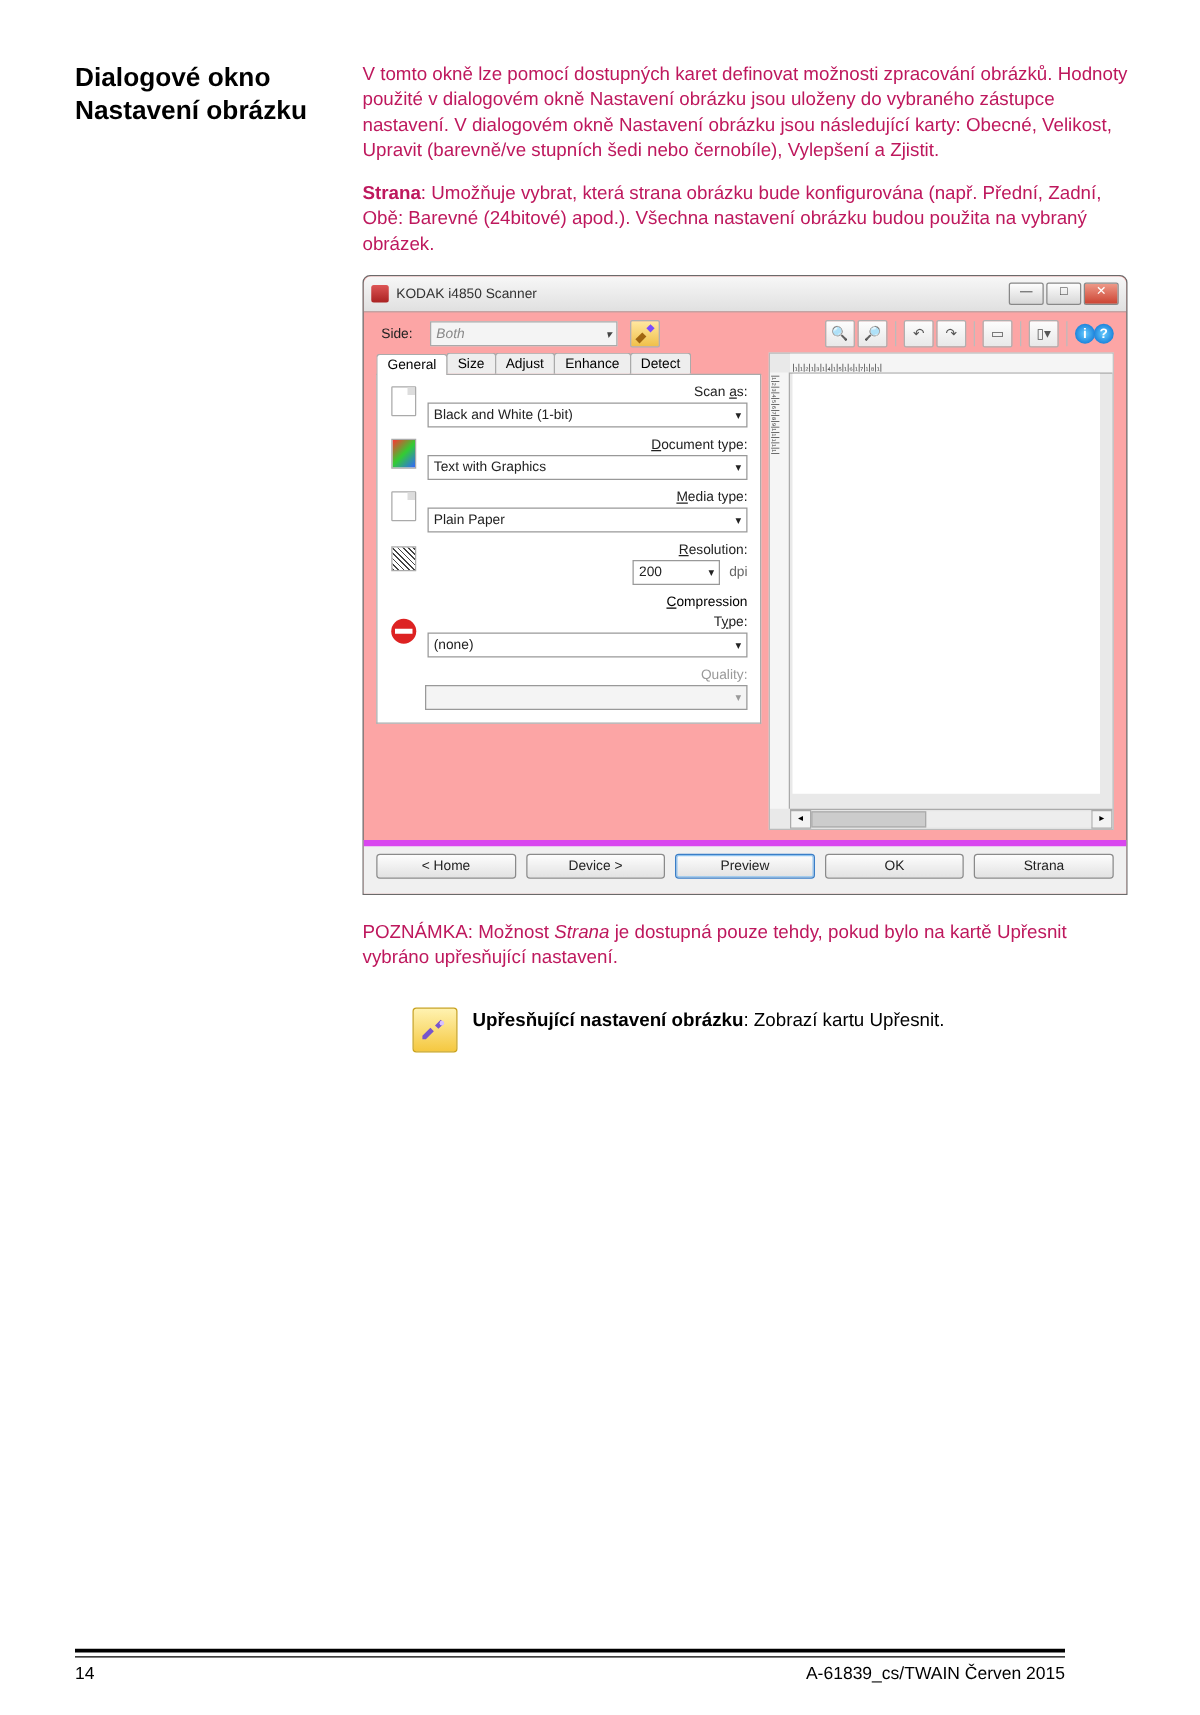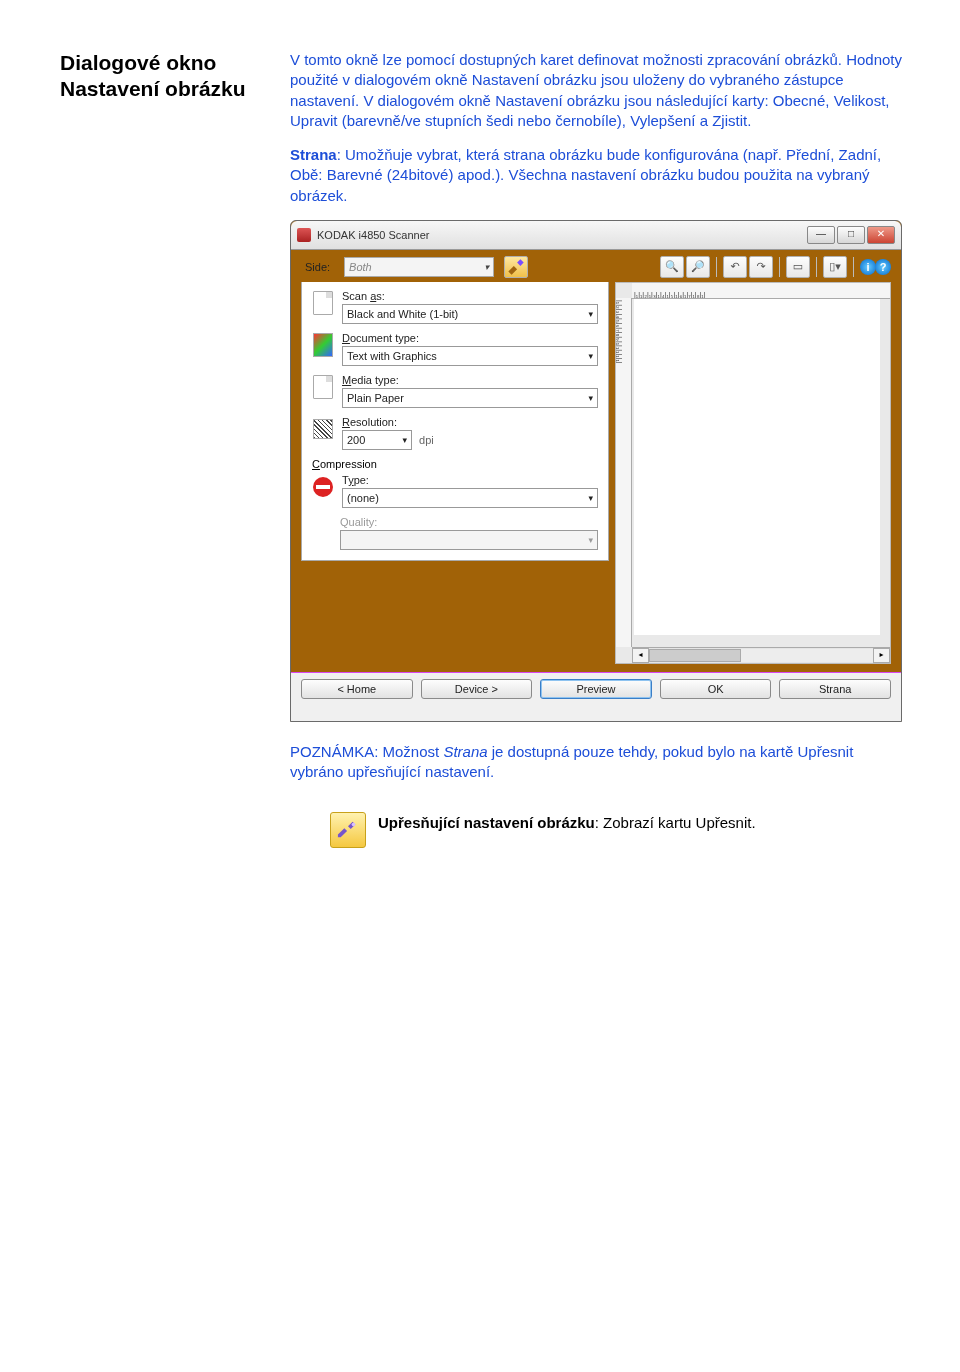--- a/index.html
+++ b/index.html
@@ -30,32 +30,32 @@
   .heading {
     font-size: 21px;
     font-weight: bold;
     line-height: 1.25;
     color: #000;
   }
   .para {
     font-size: 15px;
     line-height: 1.35;
     margin-bottom: 14px;
-    color: #1d4ed8;
+    color: #be185d;
   }
   .para b { font-weight: bold; }
   .para i { font-style: italic; }
 
   
   .window {
     border: 1px solid #6a6a6a;
     border-radius: 6px 6px 0 0;
     margin-top: 6px;
     margin-bottom: 20px;
-    background: #a16207;
+    background: #fca5a5;
     font-size: 11px;
     width: 610px;
   }
   .titlebar {
     background: linear-gradient(#f7f7f7,#e0e0e0);
     border-bottom: 1px solid #999;
     border-radius: 6px 6px 0 0;
     display: flex;
     align-items: center;
     padding: 3px 6px;
@@ -129,20 +129,21 @@
     margin-right:-1px;
     background:#eee;
     font-size:11px;
     border-radius:3px 3px 0 0;
   }
   .tab.active { background:#fff; position:relative; top:1px; }
   .tab-content {
     border:1px solid #aaa; border-top:none;
     background:#fff;
     padding: 8px 10px 10px 10px;
+    text-align: right;
   }
   .field { margin-bottom:8px; display:flex; align-items:flex-start; gap:8px; }
   .field .fld-icon {
     width:22px; height:26px; flex-shrink:0;
     display:flex; align-items:center; justify-content:center;
   }
   .doc-white { width:18px;height:22px;background:#fff;border:1px solid #aaa;border-radius:1px;position:relative;}
   .doc-white::after{content:"";position:absolute;top:0;right:0;width:6px;height:6px;background:#ddd;}
   .doc-color { width:18px;height:22px;background:linear-gradient(135deg,#f33,#3c3 50%,#36f);border:1px solid #aaa;}
   .res-icon { width:18px;height:18px;background:repeating-linear-gradient(45deg,#444 0 1px,#fff 1px 3px);border:1px solid #aaa;}
@@ -193,22 +194,22 @@
     position:absolute; left:16px; right:0; bottom:0; height:15px;
     background:#e5e5e5; border-top:1px solid #aaa;
     display:flex; align-items:center;
   }
   .scroll-h .sbtn { width:15px;height:13px;border:1px solid #aaa;background:#f3f3f3;text-align:center;font-size:8px;line-height:11px;}
   .scroll-h .track { flex:1; height:13px; background:#ededed; position:relative;}
   .scroll-h .thumb { position:absolute; left:0; width:90px; top:0; bottom:0; background:#ccc; border:1px solid #aaa;}
 
   .btn-row {
     display:flex; gap:8px;
-    padding: 6px 10px 22px 10px;
-    border-top:1px solid #d946ef;
+    padding: 6px 10px 12px 10px;
+    border-top:5px solid #d946ef;
     background:#f0f0f0;
   }
   .btn {
     flex:1;
     border:1px solid #8a8a8a;
     background: linear-gradient(#fdfdfd,#e2e2e2);
     text-align:center;
     padding:3px 0;
     font-size:11px;
     border-radius:3px;
@@ -297,20 +298,27 @@
           <div class="sep"></div>
           <div class="info-pair">
             <div class="info-i">i</div>
             <div class="info-i" style="margin-left:-1px;">?</div>
           </div>
         </div>
       </div>
 
       <div class="body-area">
         <div class="left-panel">
+          <div class="tabs">
+            <div class="tab active">General</div>
+            <div class="tab">Size</div>
+            <div class="tab">Adjust</div>
+            <div class="tab">Enhance</div>
+            <div class="tab">Detect</div>
+          </div>
           <div class="tab-content">
 
             <div class="field">
               <div class="fld-icon">
                     <div class="doc-white"></div>
                   </div>
               <div class="fld-body">
                 <div class="fld-label">Scan <u>a</u>s:</div>
                 <div class="fld-combo">
                   <span>Black and White (1-bit)</span>
@@ -422,14 +430,20 @@
             </svg>
       </div>
       <div class="advset-text">
         <b>Upřesňující nastavení obrázku</b><span>: Zobrazí kartu Upřesnit.</span>
       </div>
     </div>
 
   </div>
 </div>
 
-
+<div class="footer">
+  <div class="footer-thin">
+    <span>14</span>
+    <span>A-61839_cs/TWAIN  Červen 2015</span>
+  </div>
 </div>
 
+</div>
+
 </body></html>

